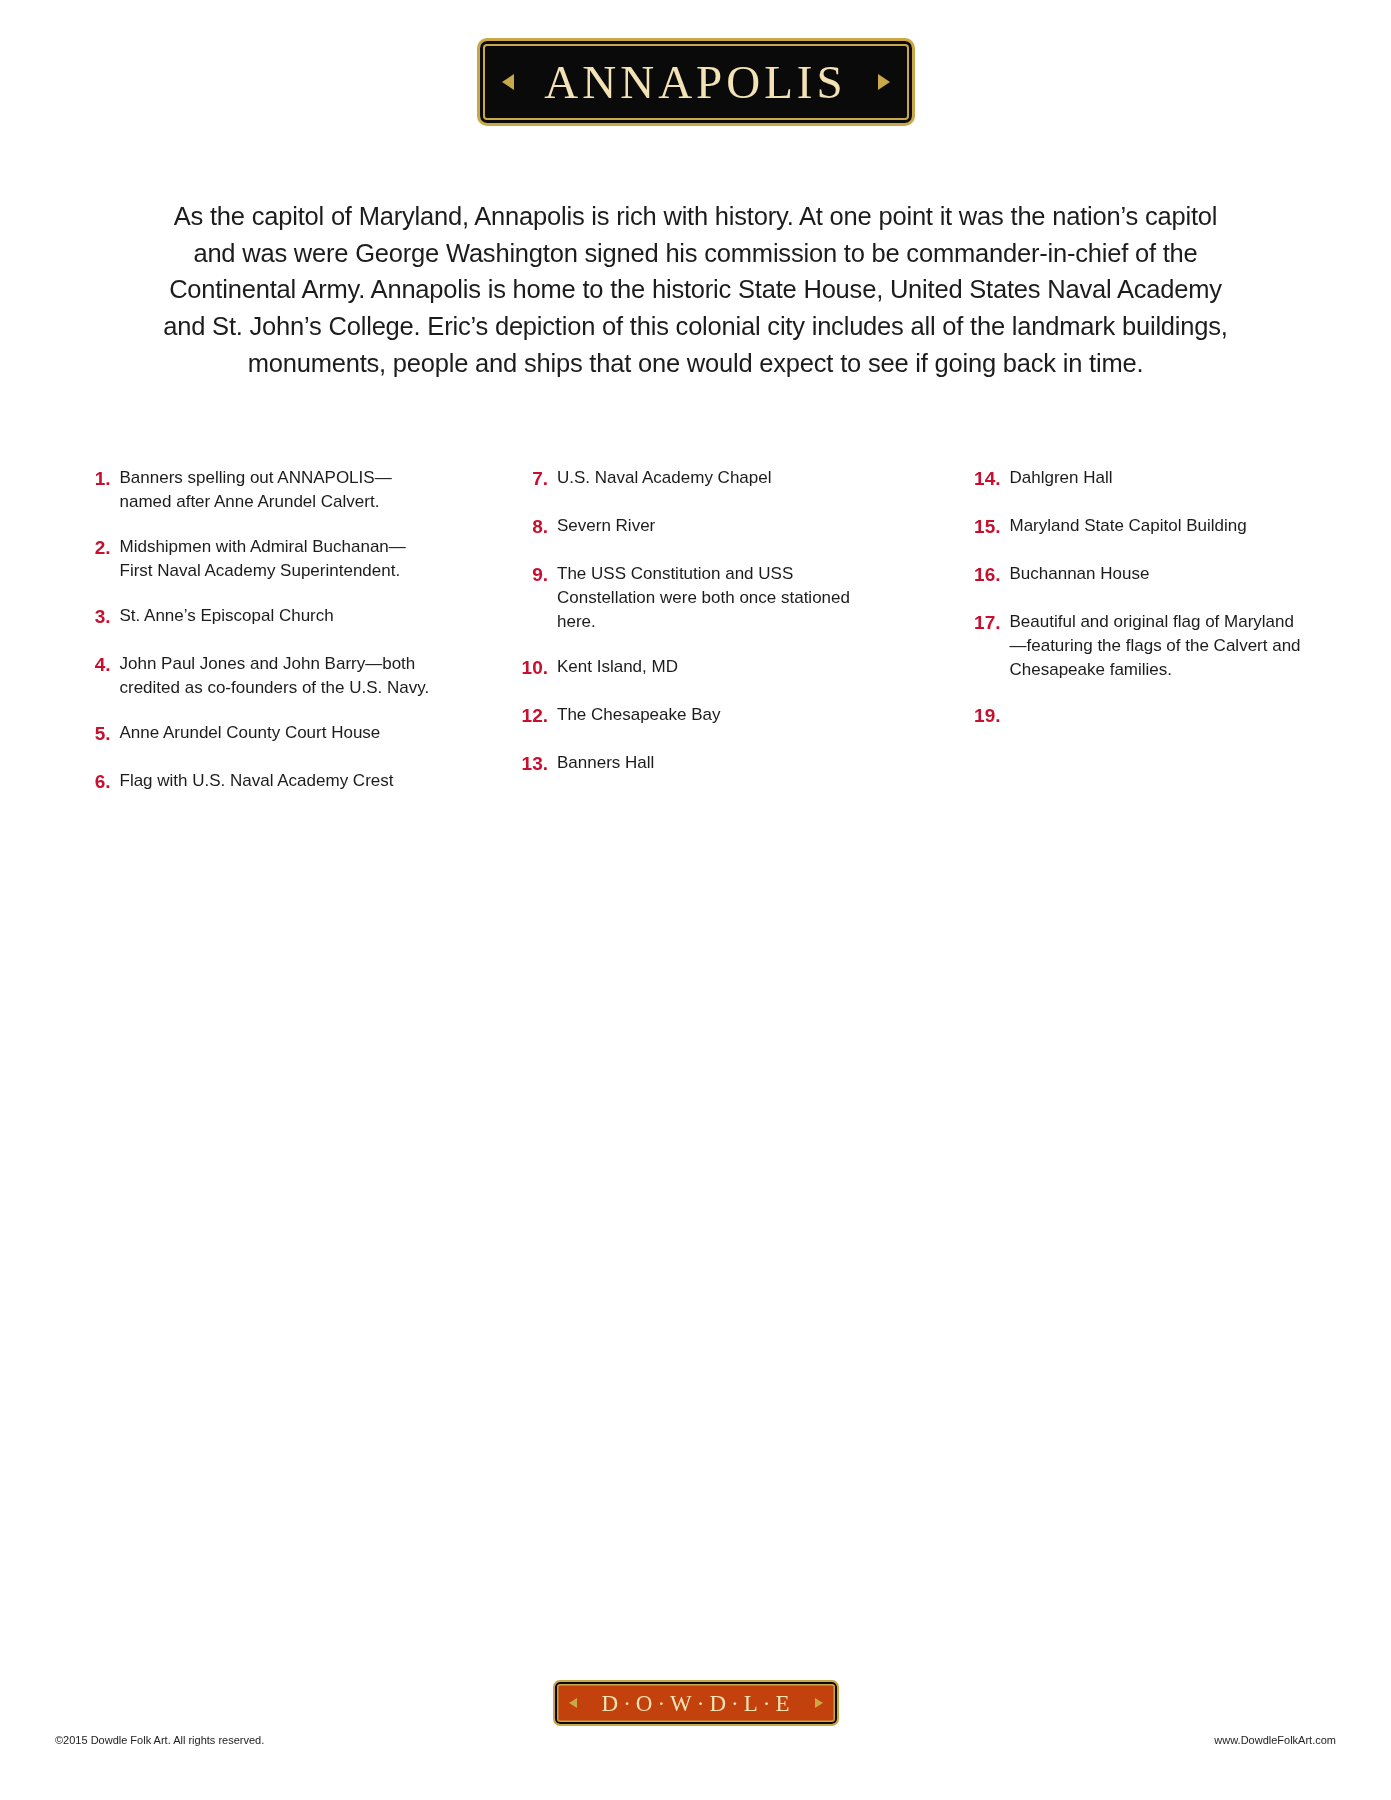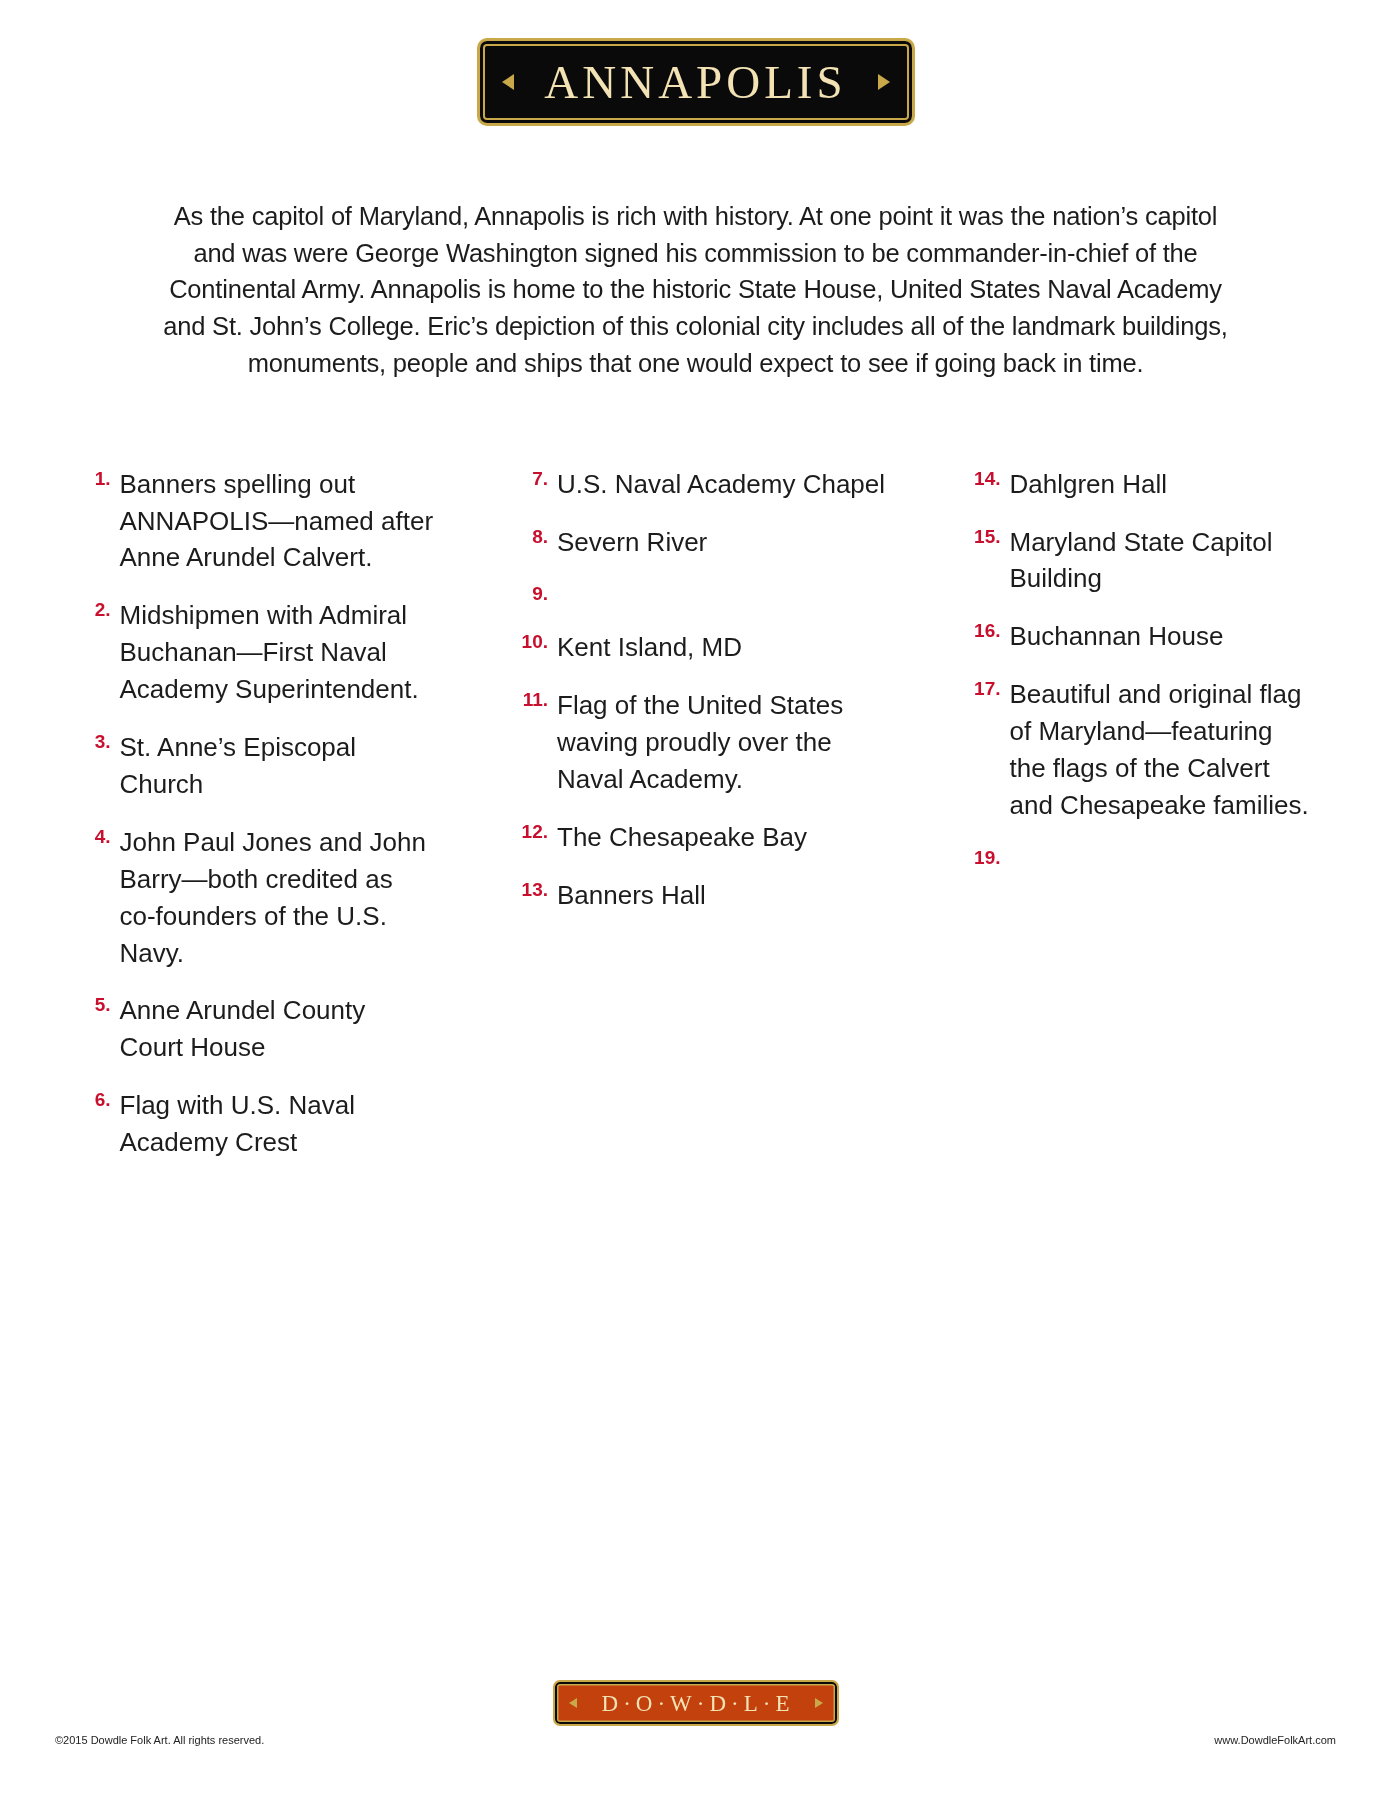--- a/index.html
+++ b/index.html
@@ -98,21 +98,21 @@
     font-size: 19px;
     font-weight: 700;
     width: 30px;
     min-width: 30px;
     text-align: right;
     padding-right: 9px;
     line-height: 1.42;
     font-family: "Liberation Sans", sans-serif;
   }
   .legend-text {
-    font-size: 26px;
+    font-size: 17px;
     line-height: 1.42;
     color: #1c1c1c;
     font-family: "Liberation Sans", sans-serif;
   }
 
   
   .footer {
     position: absolute;
     left: 0;
     right: 0;
@@ -218,28 +218,25 @@
     <div class="legend-item">
       <span class="legend-num">7.</span>
       <span class="legend-text">U.S. Naval Academy Chapel</span>
     </div>
     <div class="legend-item">
       <span class="legend-num">8.</span>
       <span class="legend-text">Severn River</span>
     </div>
     <div class="legend-item">
       <span class="legend-num">9.</span>
+      <span class="legend-text">The USS Constitution and USS Constellation were both once stationed here.</span>
     </div>
     <div class="legend-item">
       <span class="legend-num">10.</span>
       <span class="legend-text">Kent Island, MD</span>
-    </div>
-    <div class="legend-item">
-      <span class="legend-num">11.</span>
-      <span class="legend-text">Flag of the United States waving proudly over the Naval Academy.</span>
     </div>
     <div class="legend-item">
       <span class="legend-num">12.</span>
       <span class="legend-text">The Chesapeake Bay</span>
     </div>
     <div class="legend-item">
       <span class="legend-num">13.</span>
       <span class="legend-text">Banners Hall</span>
     </div>
   </div>

